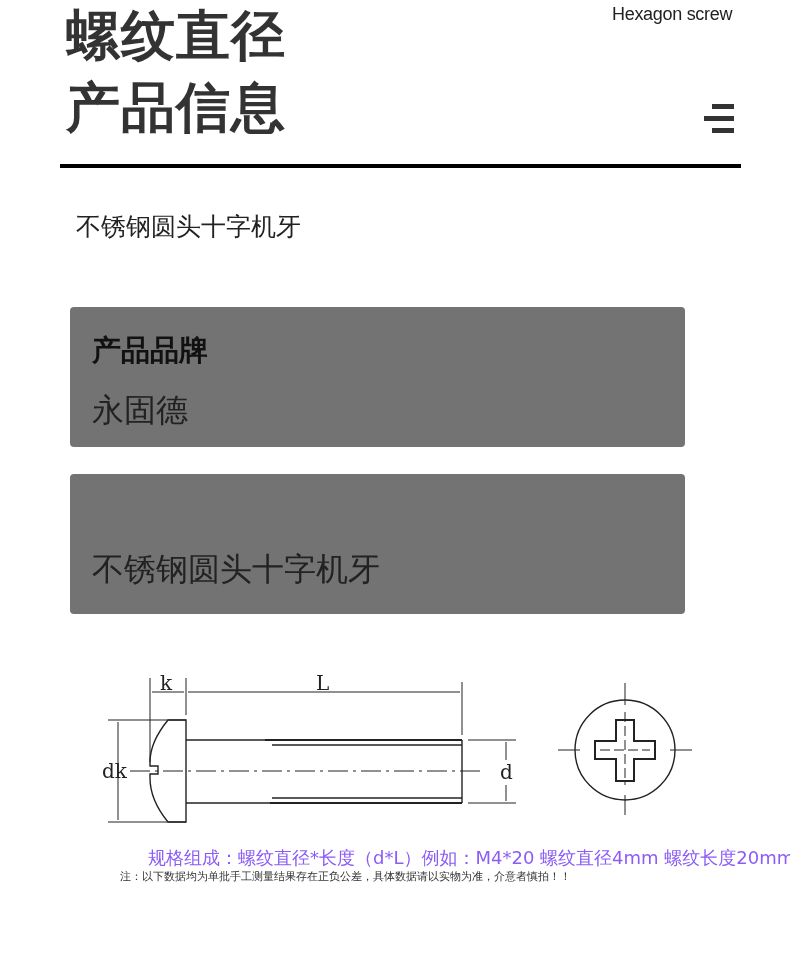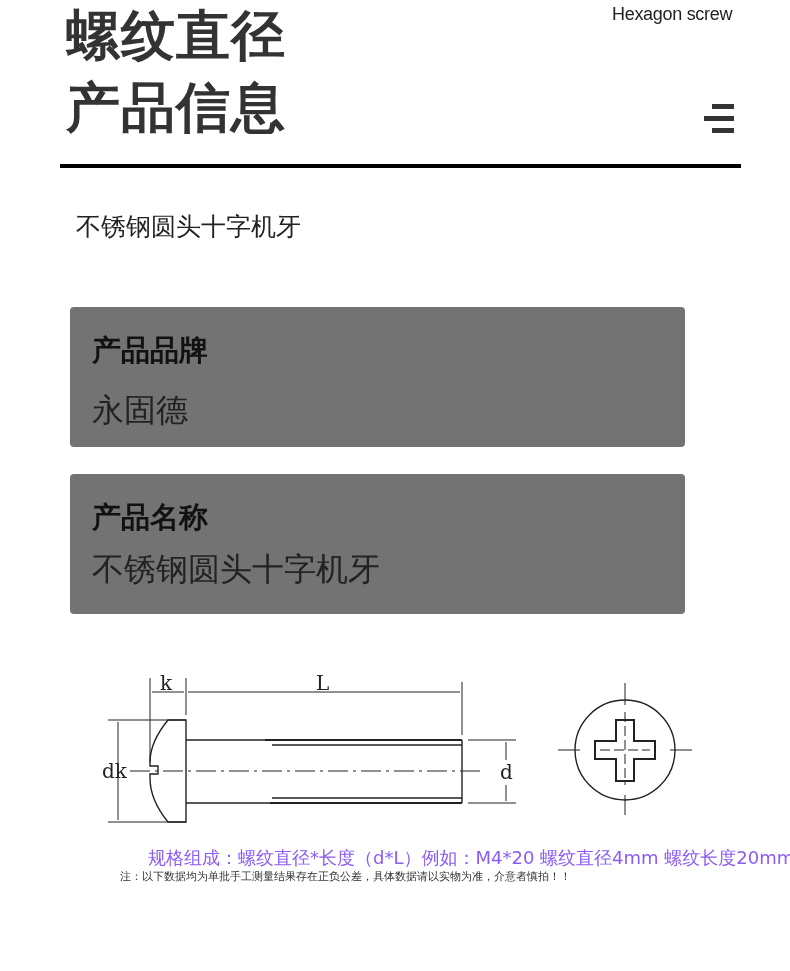--- a/index.html
+++ b/index.html
@@ -45,21 +45,20 @@
 <div class="divider"></div>
 
 <div class="intro">不锈钢圆头十字机牙</div>
 
 <div class="card card-1">
   <div class="card-label">产品品牌</div>
   <div class="card-value">永固德</div>
 </div>
 
 <div class="card card-2">
-  <div class="card-label">产品名称</div>
   <div class="card-value">不锈钢圆头十字机牙</div>
 </div>
 
 <svg class="diagram" viewBox="0 650 790 200">
   <g stroke="#222" fill="none" stroke-width="1.4">
 
     <path d="M186 720 L186 822 L168 822 Q150 800 150 778 L150 774 L158 774 L158 766 L150 766 L150 762 Q150 742 168 720 Z"></path>
 
     <line x1="186" y1="740" x2="462" y2="740"></line>
     <line x1="186" y1="803" x2="462" y2="803"></line>

